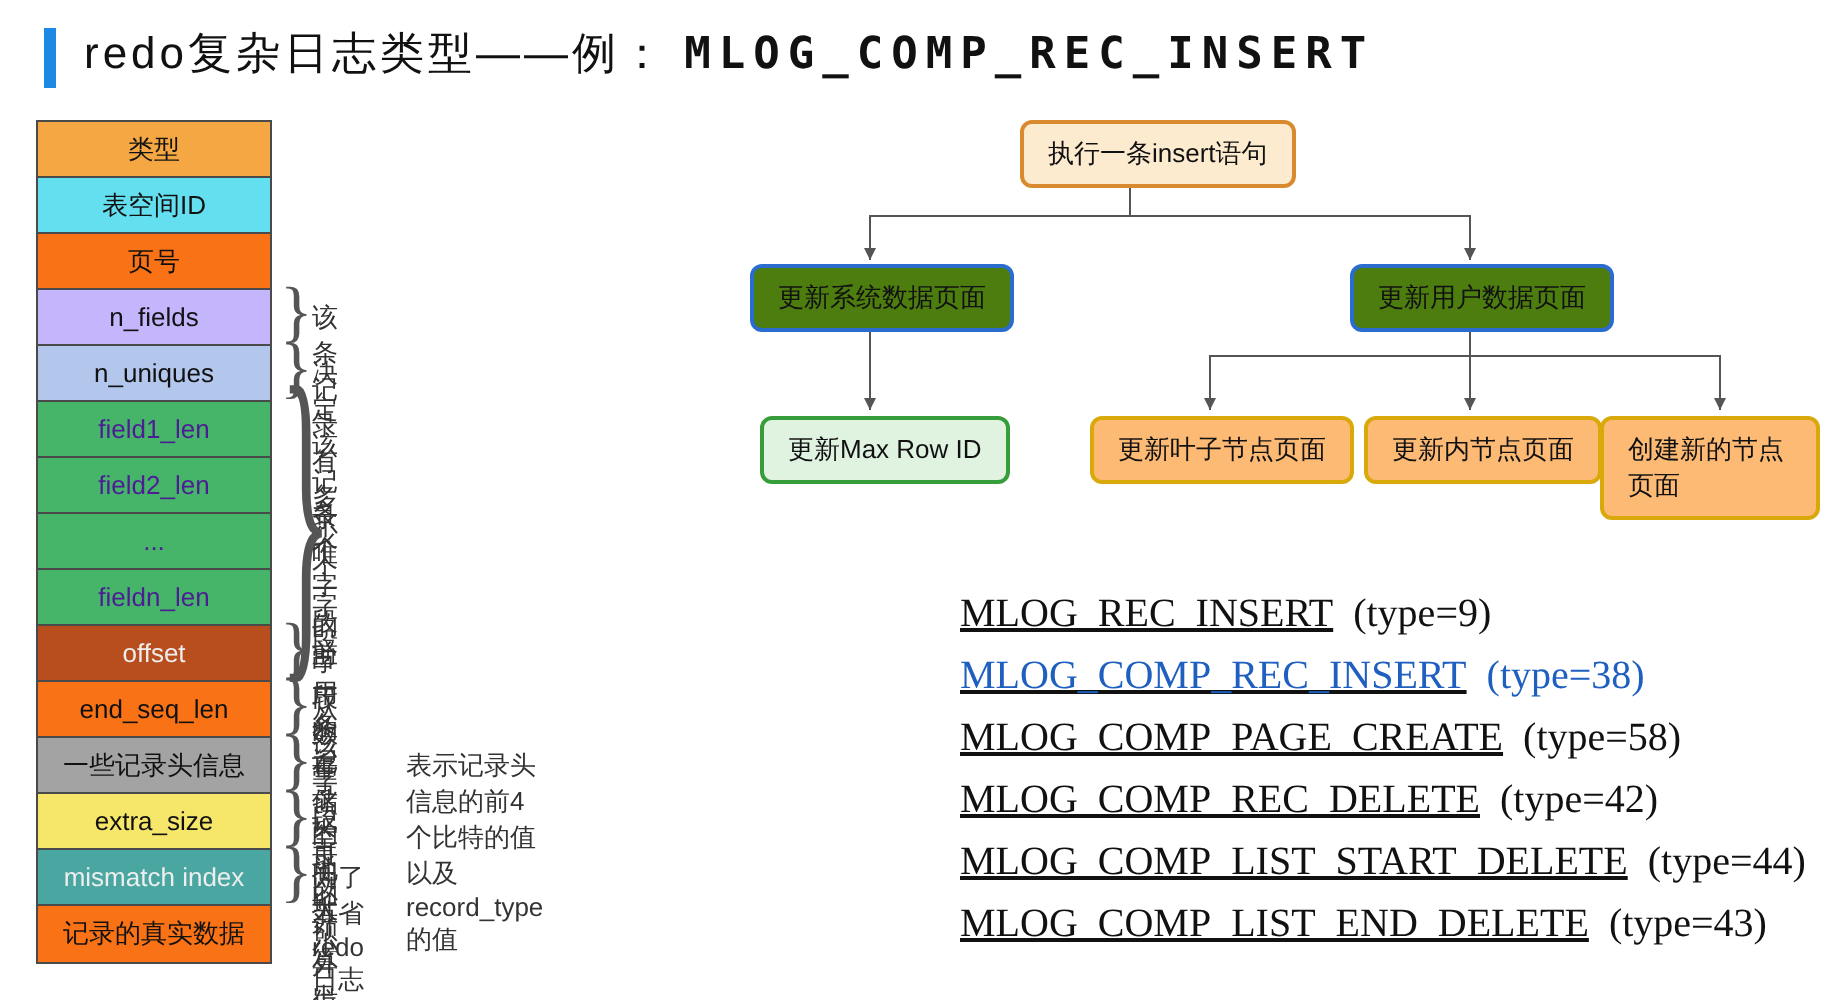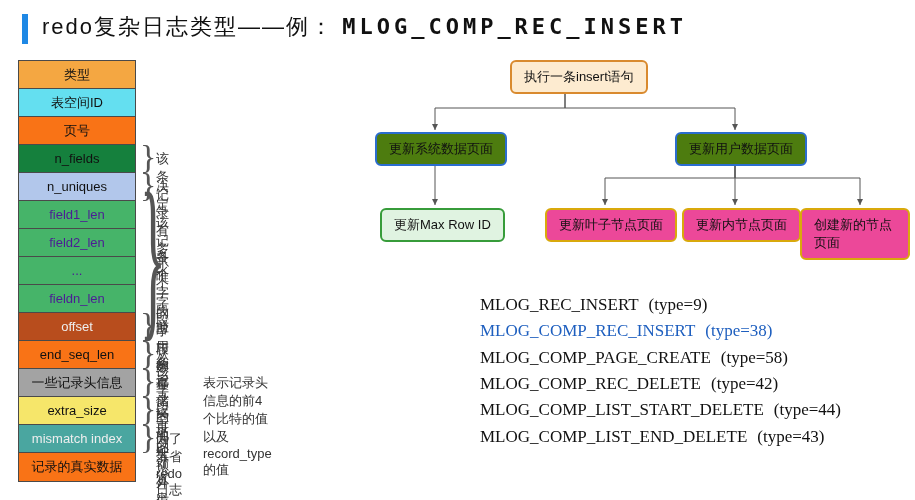--- a/index.html
+++ b/index.html
@@ -15,41 +15,41 @@
   .title-bar { position: absolute; left: 22px; top: 14px; width: 6px; height: 30px; background: #1e88e5; }
   .title { position: absolute; left: 42px; top: 12px; font-size: 22px; letter-spacing: 2px; font-weight: 500; }
   .title .mono { font-family: monospace; letter-spacing: 4px; font-weight: 700; }
 
   .stack { position: absolute; left: 18px; top: 60px; width: 118px; border: 1px solid #4a4a4a; }
   .cell { height: 28px; line-height: 28px; text-align: center; font-size: 13px; border-bottom: 1px solid #4a4a4a; }
   .cell:last-child { border-bottom: none; }
   .c-orange  { background: #f4a742; }
   .c-cyan    { background: #64dff0; }
   .c-grey    { background: #f97316; }
-  .c-lyellow { background: #15803d; }
+  .c-lyellow { background: #c4b5fd; }
   .c-lblue   { background: #b2c7eb; }
   .c-green   { background: #46b469; color: #4c1d95; }
   .c-rust    { background: #b84d1d; color: #eee; }
   .c-olive   { background: #a3a3a3; }
   .c-hyellow { background: #f6e66a; }
   .c-teal    { background: #4aa6a0; color: #eee; }
 
   .labels { position: absolute; left: 140px; top: 60px; font-size: 13px; color: #333; }
   .brace { position: absolute; font-family: serif; color: #555; }
   .lbl   { position: absolute; }
 
   .flow { position: absolute; left: 350px; top: 60px; width: 560px; height: 200px; }
   .node { position: absolute; border: 2px solid; border-radius: 6px; padding: 6px 12px; font-size: 13px; background: #fff0dd; text-align:left; }
   .nroot { border-color: #d98a2e; background:#fdebd0; left: 160px; top: 0; }
   .nblue { border-color: #2b6dcf; background:#4d7c0f; }
   .ngreen{ border-color: #379c3a; background:#e0f3e1; }
-  .nyellow{border-color: #d9a90c; background:#ec4899; }
+  .nyellow{border-color: #d9a90c; background:#fdba74; }
   svg.lines { position:absolute; left:0; top:0; width:100%; height:100%; pointer-events:none; }
 
-  .types { position: absolute; left: 480px; top: 292px; font-size: 17px; line-height: 1.55; font-family: "Times New Roman", serif; }
+  .types { position: absolute; left: 480px; top: 292px; font-size: 20px; line-height: 1.55; font-family: "Times New Roman", serif; text-decoration: underline; }
   .types .hl { color: #1e5fbf; }
   .types span { display:inline-block; margin-left:10px;}
 </style>
 </head>
 <body>
 
 <div class="title-bar"></div>
 <div class="title">
   <span>redo复杂日志类型——例：</span>
   <span class="mono">MLOG_COMP_REC_INSERT</span>

